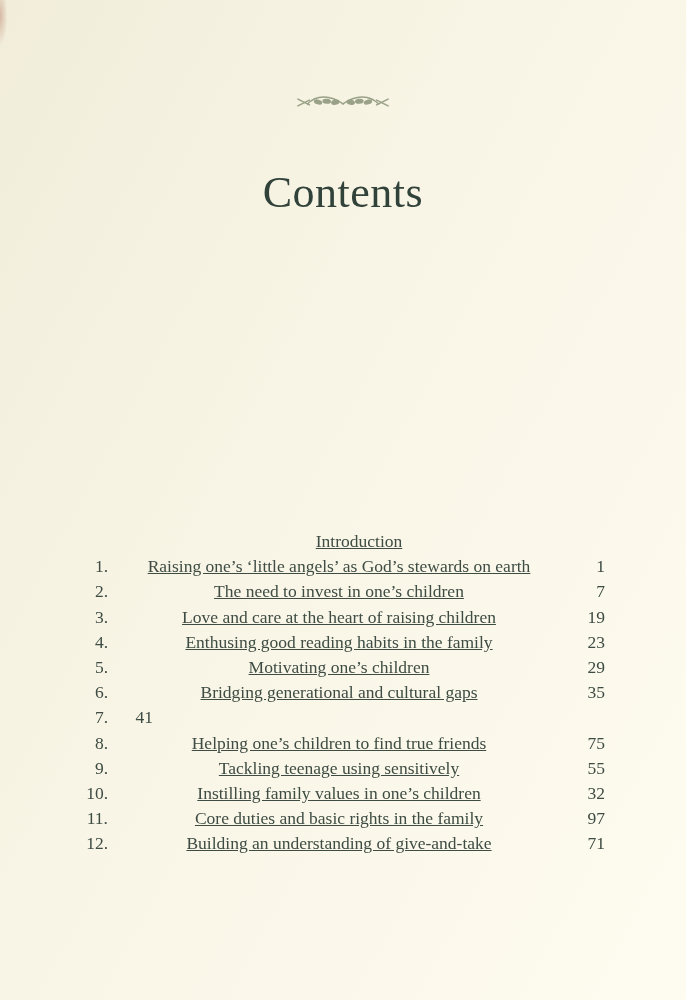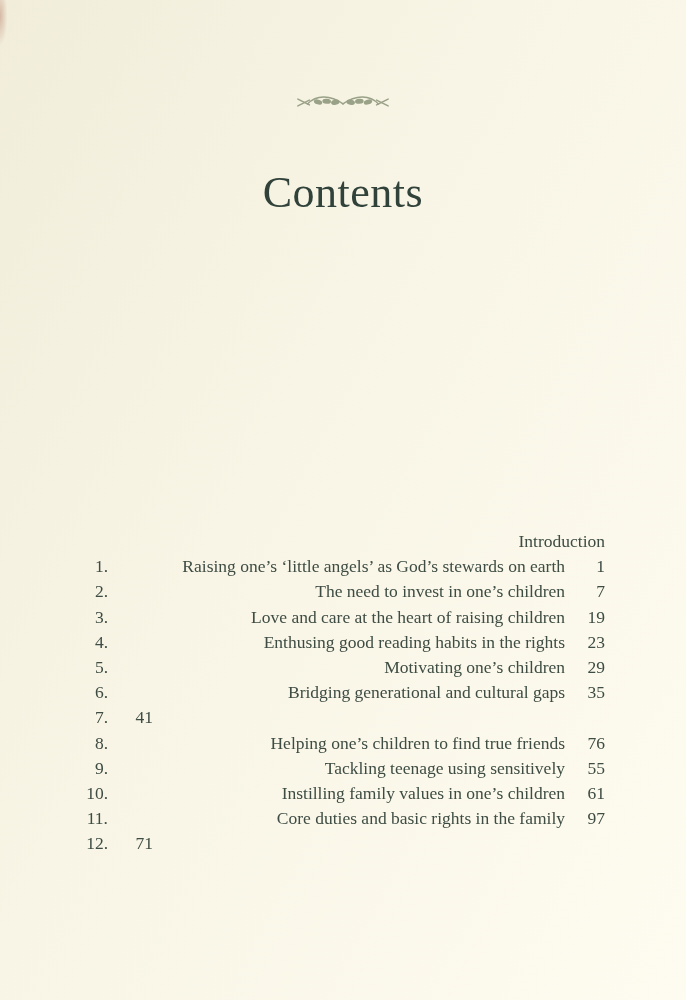--- a/index.html
+++ b/index.html
@@ -50,21 +50,22 @@
   .toc-num {
     flex: 0 0 30px;
     width: 30px;
     text-align: right;
     padding-right: 5px;
   }
   .toc-title {
     flex: 1 1 auto;
     white-space: nowrap;
     overflow: visible;
-    text-align: right;
+    text-align: center;
+    text-decoration: underline;
   }
   .toc-title-intro { padding-left: 35px; }
   .toc-page {
     flex: 0 0 40px;
     width: 40px;
     text-align: right;
   }
 </style>
 </head>
 <body>
@@ -109,56 +110,57 @@
       <span class="toc-title">The need to invest in one’s children</span>
       <span class="toc-page">7</span>
     </div>
       <div class="toc-row">
       <span class="toc-num">3.</span>
       <span class="toc-title">Love and care at the heart of raising children</span>
       <span class="toc-page">19</span>
     </div>
       <div class="toc-row">
       <span class="toc-num">4.</span>
-      <span class="toc-title">Enthusing good reading habits in the rights</span>
+      <span class="toc-title">Enthusing good reading habits in the family</span>
       <span class="toc-page">23</span>
     </div>
       <div class="toc-row">
       <span class="toc-num">5.</span>
       <span class="toc-title">Motivating one’s children</span>
       <span class="toc-page">29</span>
     </div>
       <div class="toc-row">
       <span class="toc-num">6.</span>
       <span class="toc-title">Bridging generational and cultural gaps</span>
       <span class="toc-page">35</span>
     </div>
       <div class="toc-row">
       <span class="toc-num">7.</span>
       <span class="toc-page">41</span>
     </div>
       <div class="toc-row">
       <span class="toc-num">8.</span>
       <span class="toc-title">Helping one’s children to find true friends</span>
-      <span class="toc-page">76</span>
+      <span class="toc-page">75</span>
     </div>
       <div class="toc-row">
       <span class="toc-num">9.</span>
       <span class="toc-title">Tackling teenage using sensitively</span>
       <span class="toc-page">55</span>
     </div>
       <div class="toc-row">
       <span class="toc-num">10.</span>
       <span class="toc-title">Instilling family values in one’s children</span>
-      <span class="toc-page">61</span>
+      <span class="toc-page">32</span>
     </div>
       <div class="toc-row">
       <span class="toc-num">11.</span>
       <span class="toc-title">Core duties and basic rights in the family</span>
       <span class="toc-page">97</span>
     </div>
       <div class="toc-row">
       <span class="toc-num">12.</span>
+      <span class="toc-title">Building an understanding of give-and-take</span>
       <span class="toc-page">71</span>
     </div>
     </div>
 
 </div>
 
 </body></html>

